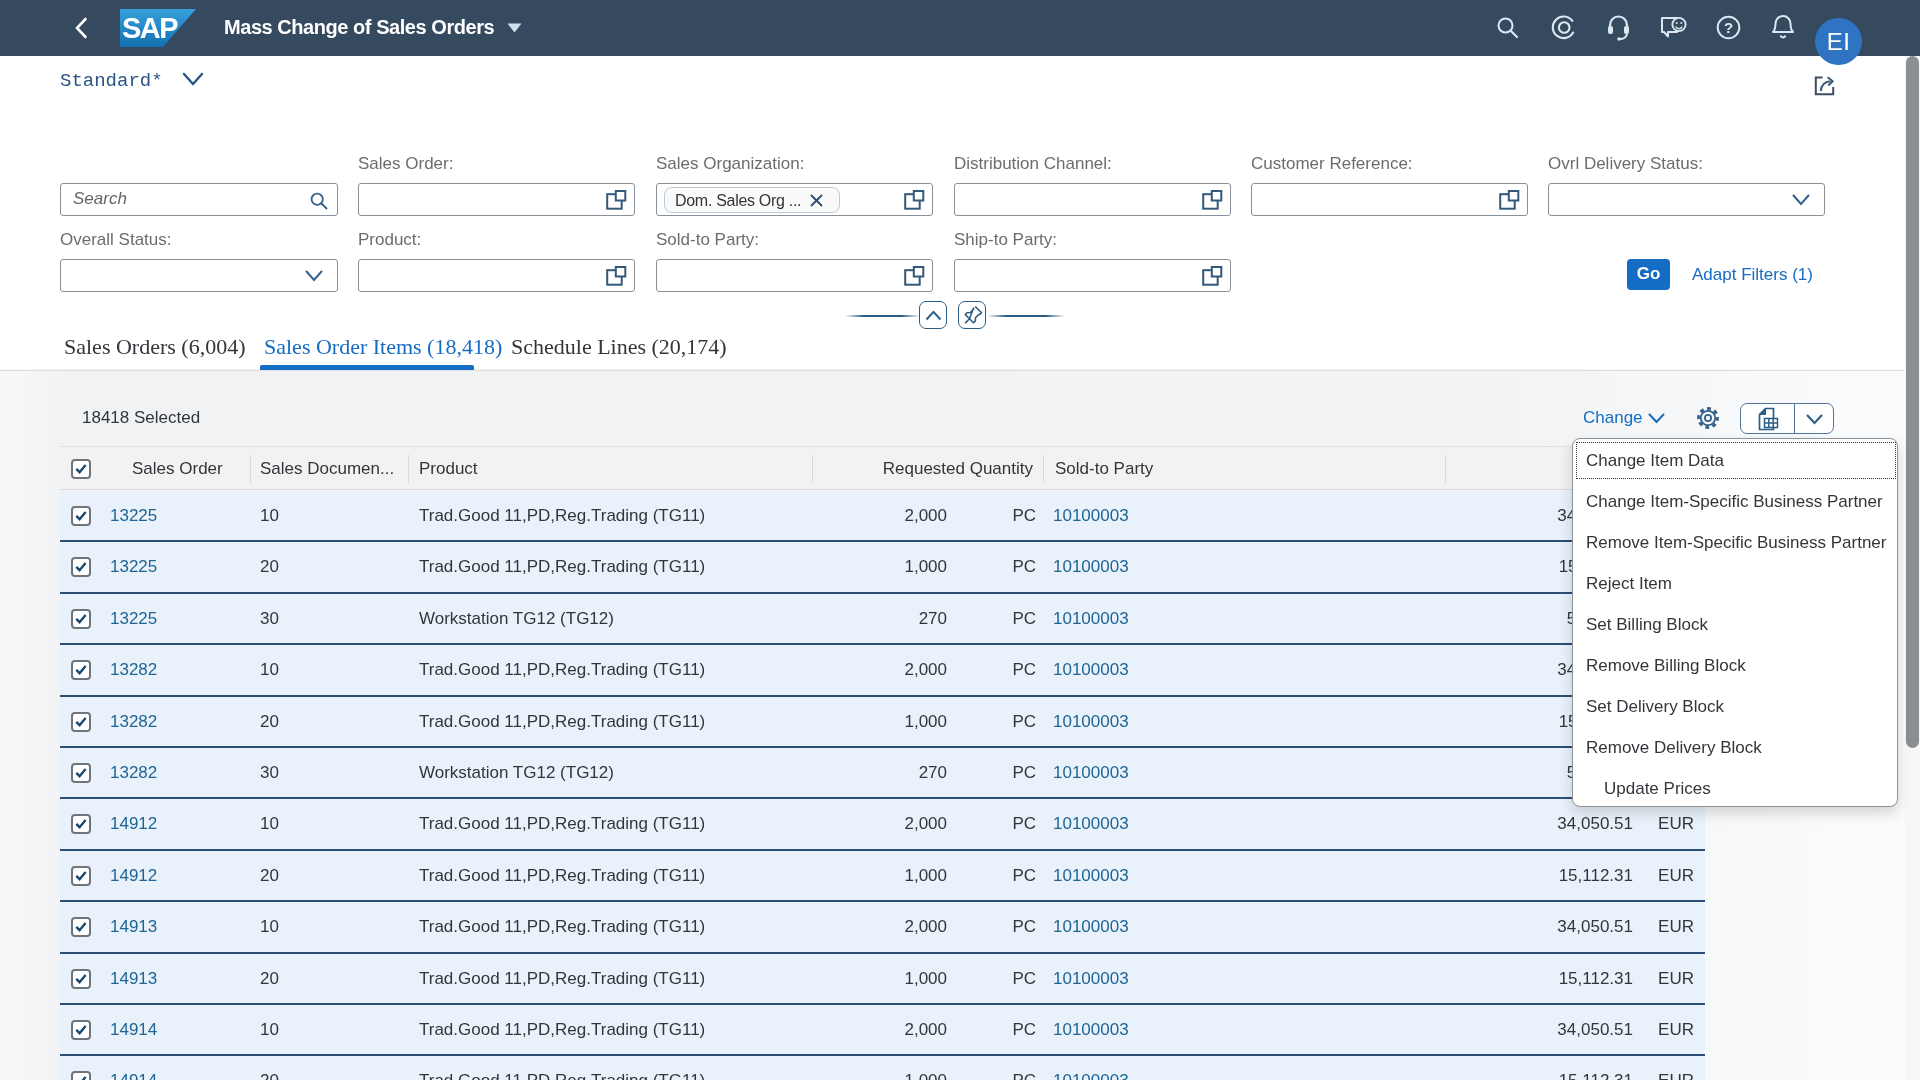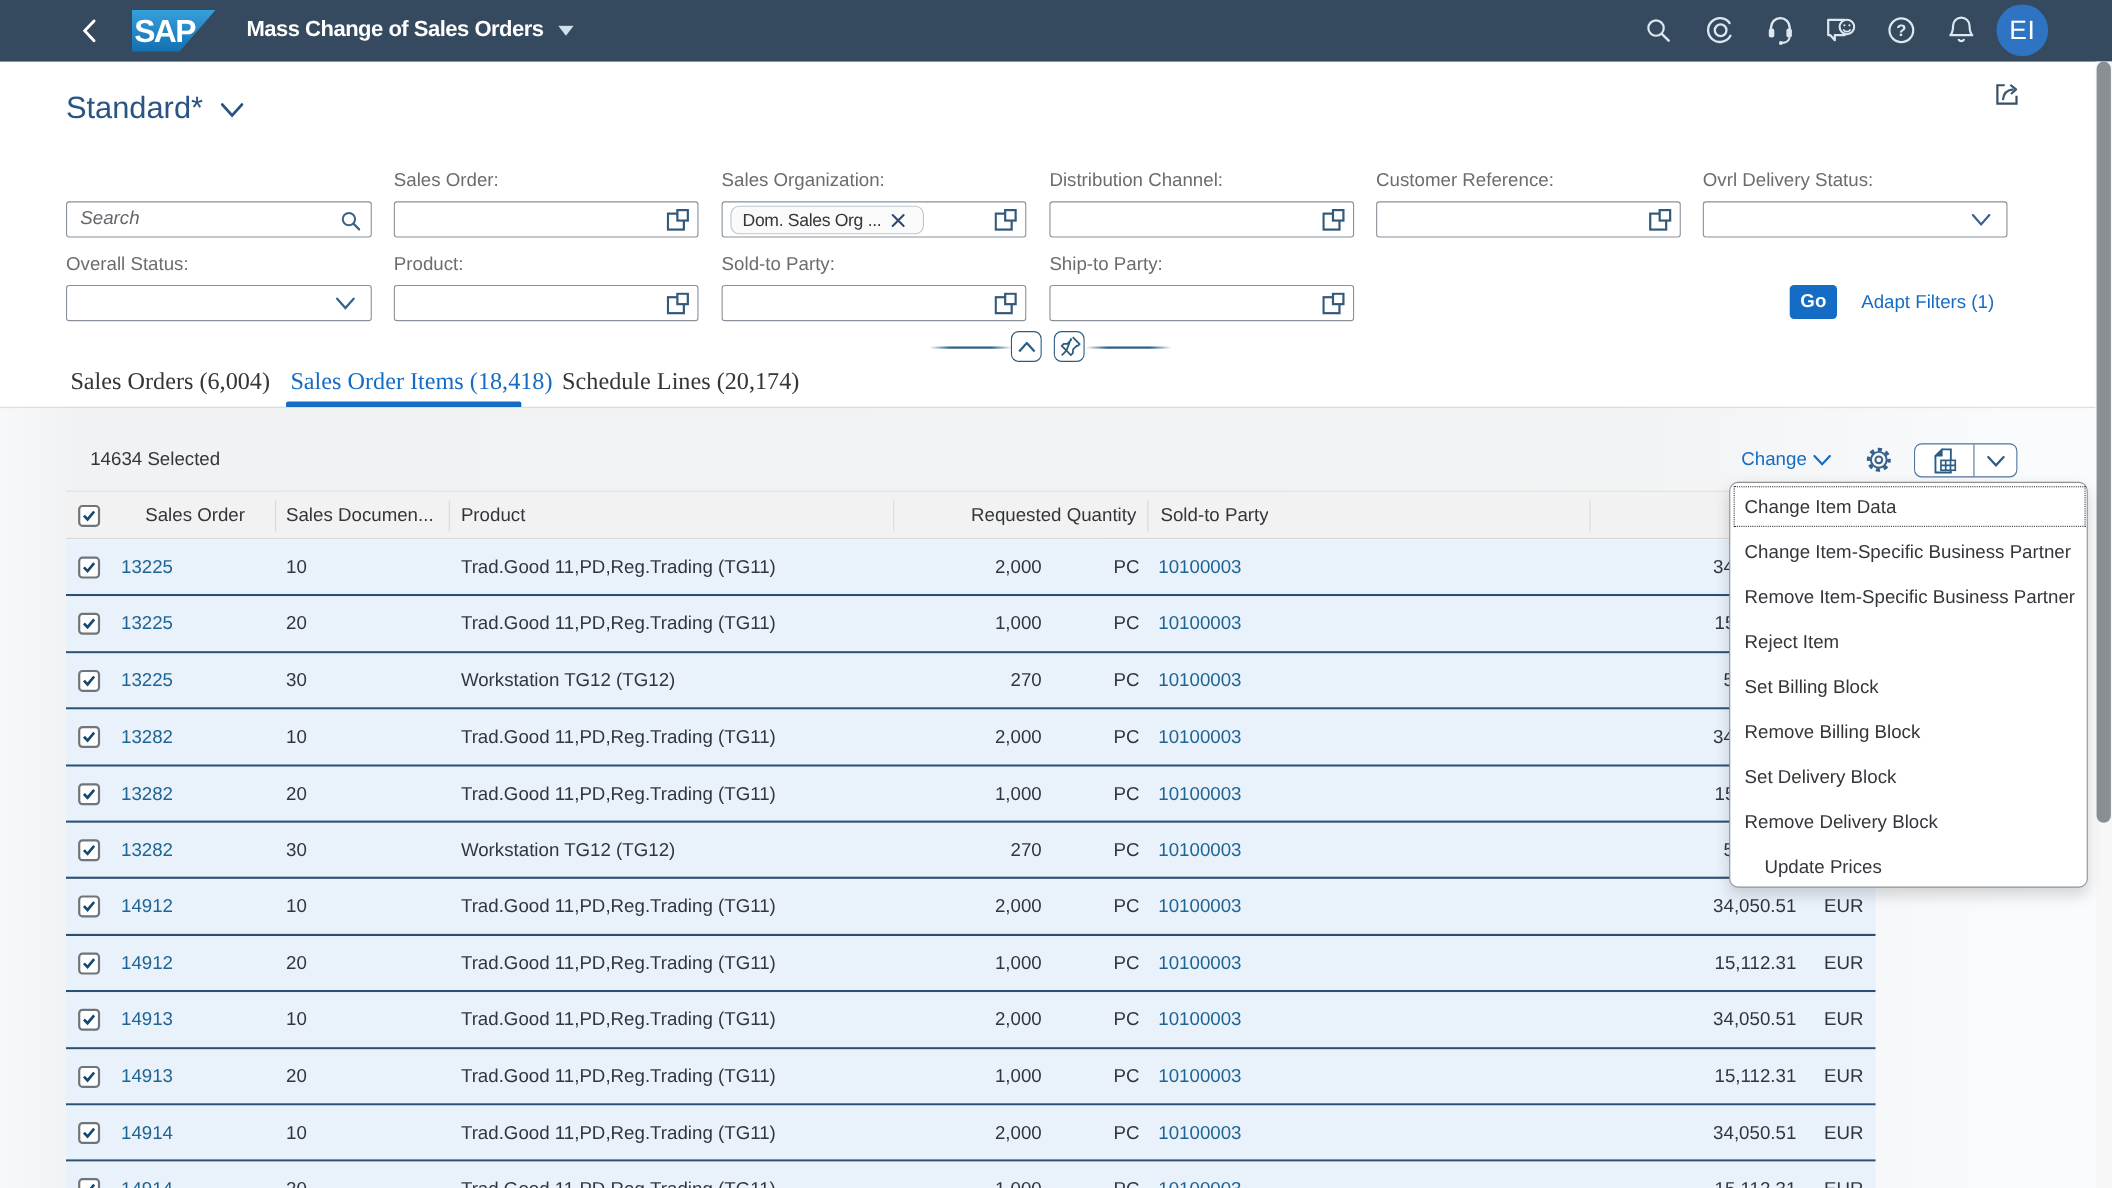--- a/index.html
+++ b/index.html
@@ -6,21 +6,21 @@
 html,body { width:1920px; height:1080px; overflow:hidden; }
 body { font-family:"Liberation Sans", sans-serif; position:relative; background:#fff; }
 .abs { position:absolute; }
 
 
 .shell { position:absolute; left:0; top:0; width:1920px; height:56px; background:#354a5f; z-index:5; }
 .shell svg { display:block; }
 
 
 .fbar { position:absolute; left:0; top:0; width:1905px; height:369px; background:#fff; z-index:1; }
-.variant { position:absolute; left:60px; top:82px; font-size:28px; color:#2a5484; }
+.variant { position:absolute; left:60px; top:70px; font-size:19px; color:#2a5484;font-family:Liberation Mono, monospace; }
 .flabel { position:absolute; font-size:17px; color:#6a6d70; }
 .finput { position:absolute; height:33px; background:#fff; border:1px solid #89919a; border-radius:3px; }
 .vh { position:absolute; right:7px; top:7px; }
 .token { position:absolute; left:7px; top:3px; width:176px; height:26px; border:1px solid #bfc7cf; background:#fafafa; border-radius:8px; font-size:16px; letter-spacing:-0.3px; color:#32363a; line-height:25px; padding:0 0 0 10px; overflow:hidden; white-space:nowrap; }
 .gobtn { position:absolute; left:1627px; top:259px; width:43px; height:31px; background:#156cc4; border-radius:4px; color:#fff; font-size:17px; font-weight:bold; text-align:center; line-height:30px; }
 .adapt { position:absolute; left:1692px; top:265px; font-size:17px; color:#156cc4; }
 
 
 .fadeline { position:absolute; top:315px; height:2px; background:linear-gradient(to right, rgba(43,93,132,0), rgba(43,93,132,1) 25%, rgba(43,93,132,1) 75%, rgba(43,93,132,0)); }
 .sqbtn { position:absolute; top:301px; width:28px; height:28px; background:#fff; border:1px solid #2b5d84; border-radius:7px; }
@@ -112,21 +112,21 @@
   <svg class="abs" style="left:1716px;top:15px;" width="25" height="25" viewBox="0 0 25 25">
       <circle cx="12.5" cy="12.5" r="10.8" fill="none" stroke="#dce7f1" stroke-width="2"></circle>
       <text x="12.5" y="18" font-size="15" font-weight="bold" fill="#dce7f1" text-anchor="middle" font-family="Liberation Sans, sans-serif">?</text>
     </svg>
 
   <svg class="abs" style="left:1771px;top:14px;" width="24" height="27" viewBox="0 0 24 27">
       <path d="M12 2 a7.5 7.5 0 0 1 7.5 7.5 c0 6 2.5 8.5 2.5 8.5 h-20 c0 0 2.5 -2.5 2.5 -8.5 A7.5 7.5 0 0 1 12 2 z" fill="none" stroke="#dce7f1" stroke-width="2" stroke-linejoin="round"></path>
       <path d="M9.5 21.5 a2.6 2.6 0 0 0 5 0" fill="none" stroke="#dce7f1" stroke-width="2"></path>
     </svg>
 
-  <div class="abs" style="left:1815px;top:4px;width:47px;height:47px;border-radius:50%;background:#2e74c2;color:#fff;font-size:24px;text-align:center;line-height:47px;letter-spacing:0.5px;">EI</div>
+  <div class="abs" style="left:1815px;top:18px;width:47px;height:47px;border-radius:50%;background:#2e74c2;color:#fff;font-size:24px;text-align:center;line-height:47px;letter-spacing:0.5px;">EI</div>
 
 </div>
 
 <div class="fbar">
   <div class="variant">Standard* <svg width="22" height="14" viewBox="0 0 22 14" style="margin-left:8px">
         <path d="M2 2 L11 12 L20 2" fill="none" stroke="#2a5484" stroke-width="2.4" stroke-linecap="round"></path>
       </svg></div>
 
   <svg class="abs" style="left:1813px;top:73px;" width="24" height="24" viewBox="0 0 24 24">
       <path d="M9.5 4.5 H2.8 V21.2 H20.2 V14" fill="none" stroke="#3c4e60" stroke-width="2"></path>
@@ -227,21 +227,21 @@
     </div>
 
   <div class="tab" style="left:64px;">Sales Orders (6,004)</div>
   <div class="tab active" style="left:264px;">Sales Order Items (18,418)</div>
   <div class="tab" style="left:511px;">Schedule Lines (20,174)</div>
   <div class="tabline"></div>
   <div class="tabborder"></div>
 </div>
 
 <div class="content"></div>
-<div class="selcount">14634 Selected</div>
+<div class="selcount">18418 Selected</div>
 <div class="changebtn">Change</div>
 <svg class="abs" style="left:1648px;top:413px;" width="17" height="11" viewBox="0 0 17 11">
     <path d="M1.5 1.5 L8.5 9 L15.5 1.5" fill="none" stroke="#156cc4" stroke-width="2" stroke-linecap="round"></path>
   </svg>
 
 <svg class="abs" style="left:1696px;top:406px;" width="24" height="24" viewBox="0 0 24 24">
     <circle cx="12" cy="12" r="7.2" fill="none" stroke="#35618c" stroke-width="1.8"></circle>
     <circle cx="12" cy="12" r="9.3" fill="none" stroke="#35618c" stroke-width="3.2" stroke-dasharray="3.8,3.5" stroke-dashoffset="1.2"></circle>
     <circle cx="12" cy="12" r="3.1" fill="none" stroke="#35618c" stroke-width="1.8"></circle>
   </svg>

